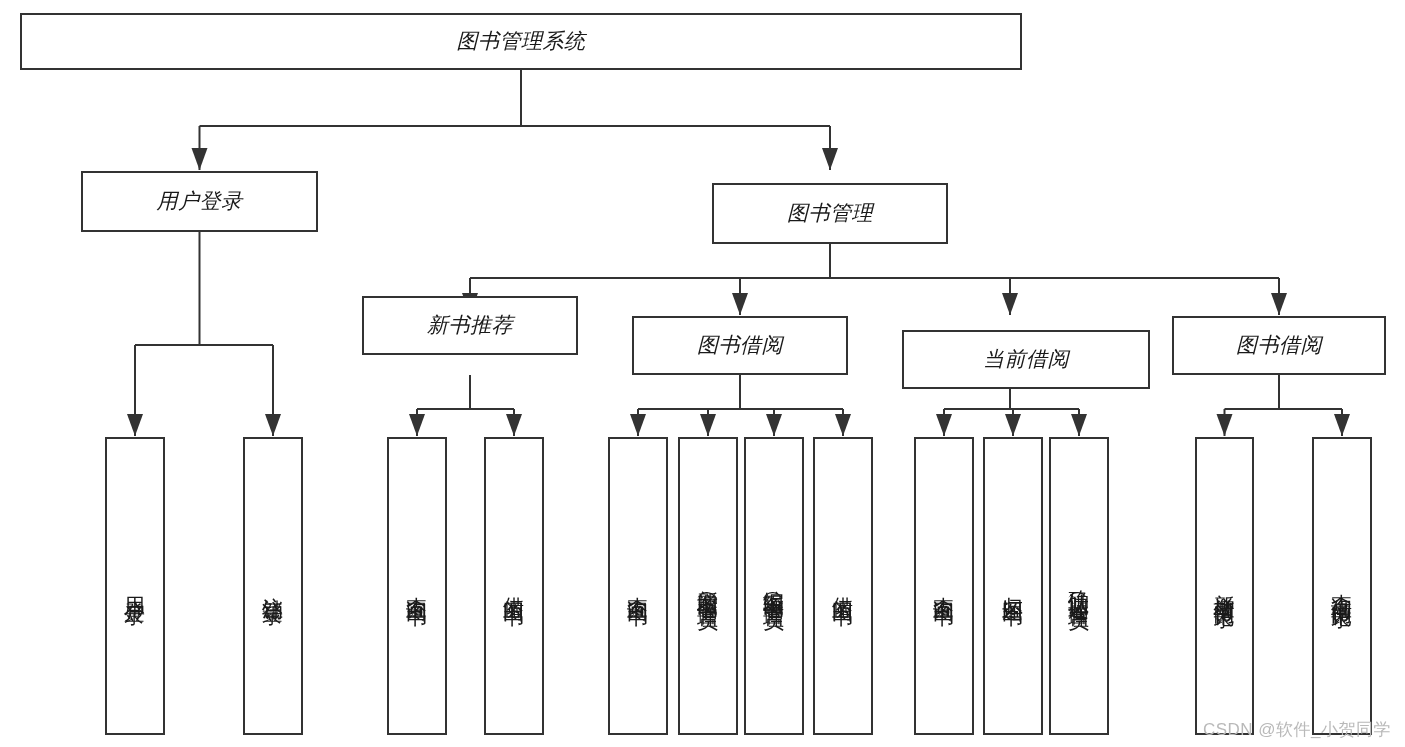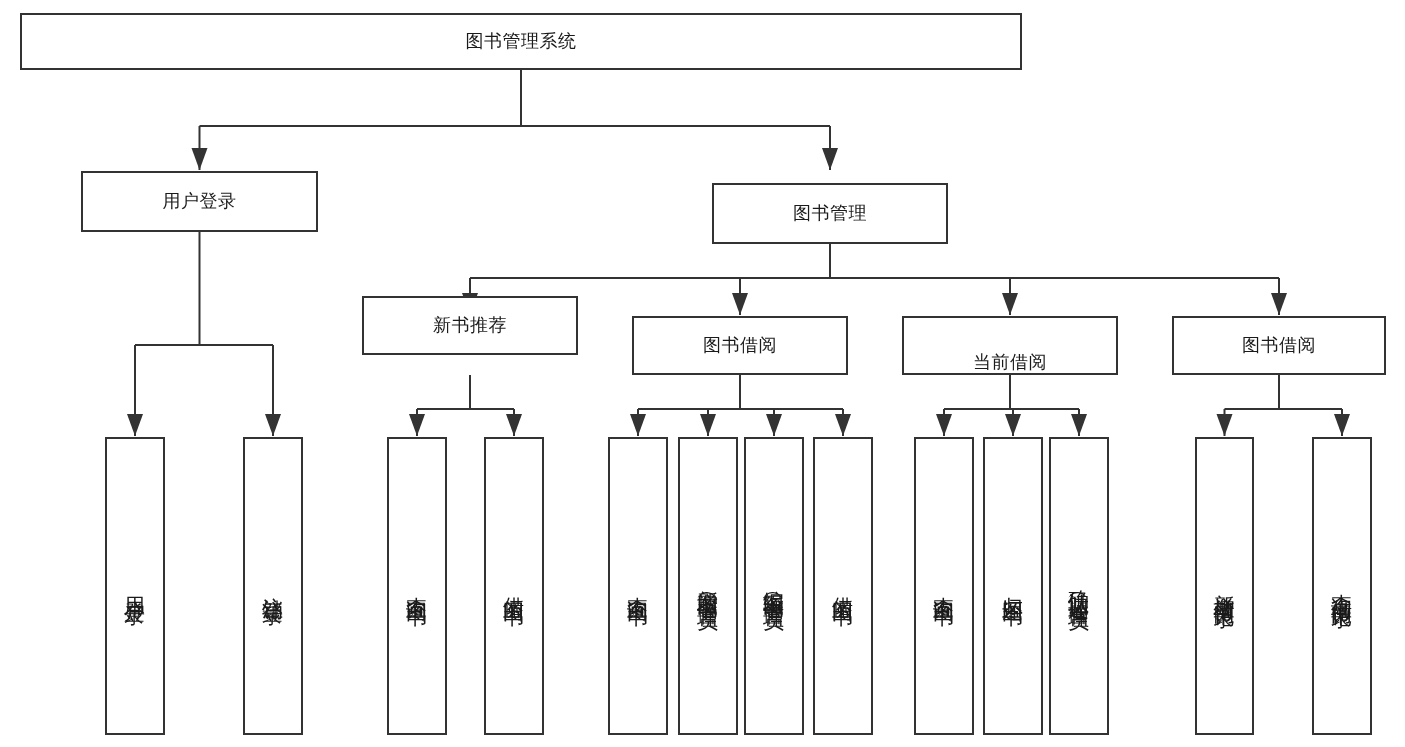--- a/index.html
+++ b/index.html
@@ -38,22 +38,23 @@
     z-index: 2;
   }
   .node .label {
     display: block;
     text-align: center;
     line-height: 1.18;
     letter-spacing: 0.5px;
   }
   
   .node.horiz .label {
-    font-size: 18px;
+    font-size: 21px;
     white-space: nowrap;
+    font-style: italic;
   }
   
   .node.vert {
     padding: 6px 0;
     align-items: center;
   }
   .node.vert .label {
     writing-mode: vertical-rl;
     text-orientation: upright;
     font-size: 21px;
@@ -141,21 +142,21 @@
       </div>
       <div class="node horiz" style="left: 712px; top: 183px; width: 236px; height: 61px;">
         <span class="label">图书管理</span>
       </div>
       <div class="node horiz" style="left: 362px; top: 296px; width: 216px; height: 59px;">
         <span class="label">新书推荐</span>
       </div>
       <div class="node horiz" style="left: 632px; top: 316px; width: 216px; height: 59px;">
         <span class="label">图书借阅</span>
       </div>
-      <div class="node horiz" style="left: 902px; top: 316px; width: 216px; height: 59px; align-items: flex-end;">
+      <div class="node horiz" style="left: 902px; top: 330px; width: 248px; height: 59px;">
         <span class="label">当前借阅</span>
       </div>
       <div class="node horiz" style="left: 1172px; top: 316px; width: 214px; height: 59px;">
         <span class="label">图书借阅</span>
       </div>
       <div class="node vert" style="left: 105px; top: 437px; width: 60px; height: 298px;">
         <span class="label">用户登录</span>
       </div>
       <div class="node vert" style="left: 243px; top: 437px; width: 60px; height: 298px;">
         <span class="label">注销登录</span>
@@ -188,13 +189,14 @@
         <span class="label">确认归还（管理员）</span>
       </div>
       <div class="node vert" style="left: 1195px; top: 437px; width: 59px; height: 298px;">
         <span class="label">新增借阅记录</span>
       </div>
       <div class="node vert" style="left: 1312px; top: 437px; width: 60px; height: 298px;">
         <span class="label">查询借阅记录</span>
       </div>
     </div>
 
+  <div id="watermark">CSDN @软件_小贺同学</div>
 </div>
 
 </body></html>

